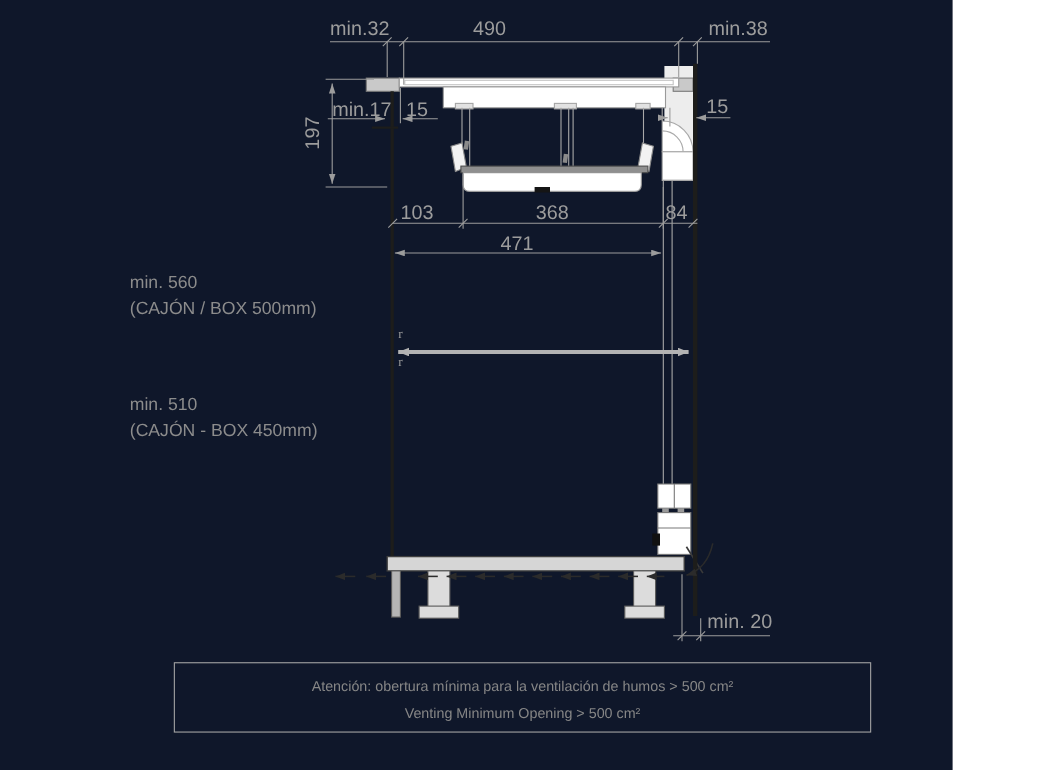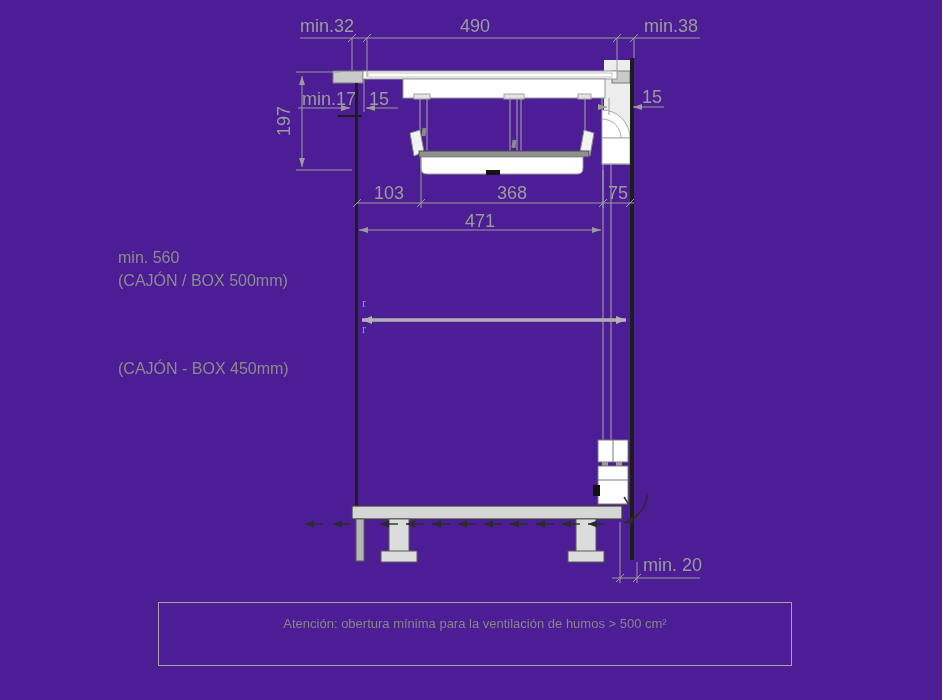--- a/index.html
+++ b/index.html
@@ -1,19 +1,19 @@
 <!DOCTYPE html>
 <html><head>
 <meta charset="utf-8">
 <style>
   html,body{margin:0;padding:0;background:#ffffff;}
-  #stage{position:relative;width:942px;height:700px;background:#4c1d95;overflow:hidden;
+  #stage{position:relative;width:866px;height:700px;background:#0f172a;overflow:hidden;
          font-family:"Liberation Sans", sans-serif;text-decoration:underline;}
   .dim{position:absolute;color:#9c9c9c;font-size:18px;line-height:18px;white-space:nowrap;}
-  .dim.c{text-align:center;}
+  .dim.c{}
   .rot{transform:rotate(-90deg);transform-origin:center center;text-align:center;}
   .note{position:absolute;color:#8c8c8c;font-size:16px;line-height:23px;white-space:nowrap;}
   .rmark{position:absolute;color:#9b9b9b;font-size:12px;font-family:"Liberation Serif",serif;}
   #warning-box{position:absolute;left:158px;top:602px;width:634px;height:64px;
     border:1px solid #a3a3a3;color:#868686;font-size:13px;line-height:25px;
     text-align:center;padding-top:8px;box-sizing:border-box;}
   svg{position:absolute;left:0;top:0;}
 </style>
 </head>
 <body>
@@ -160,32 +160,34 @@
 
   <div class="dim" style="left:300px;top:17px;">min.32</div>
   <div class="dim c" style="left:430px;top:17px;width:90px;">490</div>
   <div class="dim" style="left:644px;top:17px;">min.38</div>
   <div class="dim rot" style="left:262px;top:112px;width:44px;">197</div>
   <div class="dim" style="left:302px;top:90px;text-align:center;">min.17</div>
   <div class="dim" style="left:369px;top:90px;">15</div>
   <div class="dim" style="left:642px;top:88px;">15</div>
   <div class="dim c" style="left:364px;top:184px;width:50px;">103</div>
   <div class="dim c" style="left:487px;top:184px;width:50px;">368</div>
-  <div class="dim c" style="left:605px;top:184px;width:26px;">75</div>
+  <div class="dim c" style="left:605px;top:184px;width:26px;">84</div>
   <div class="dim c" style="left:455px;top:212px;width:50px;">471</div>
   <div class="dim" style="left:643px;top:556px;">min. 20</div>
 
   <div class="rmark" style="left:362px;top:296px;">r</div>
   <div class="rmark" style="left:362px;top:322px;">r</div>
 
   <div class="note" style="left:118px;top:246px;">
     <div>min. 560</div>
     <div>(CAJÓN / BOX 500mm)</div>
   </div>
   <div class="note" style="left:118px;top:357px;">
+    <div>min. 510</div>
     <div>(CAJÓN -  BOX 450mm)</div>
   </div>
 
   <div id="warning-box">
     <div>Atención: obertura mínima para la ventilación de humos &gt; 500 cm²</div>
+    <div>Venting Minimum Opening &gt; 500 cm²</div>
   </div>
 
 </div>
 
 </body></html>

